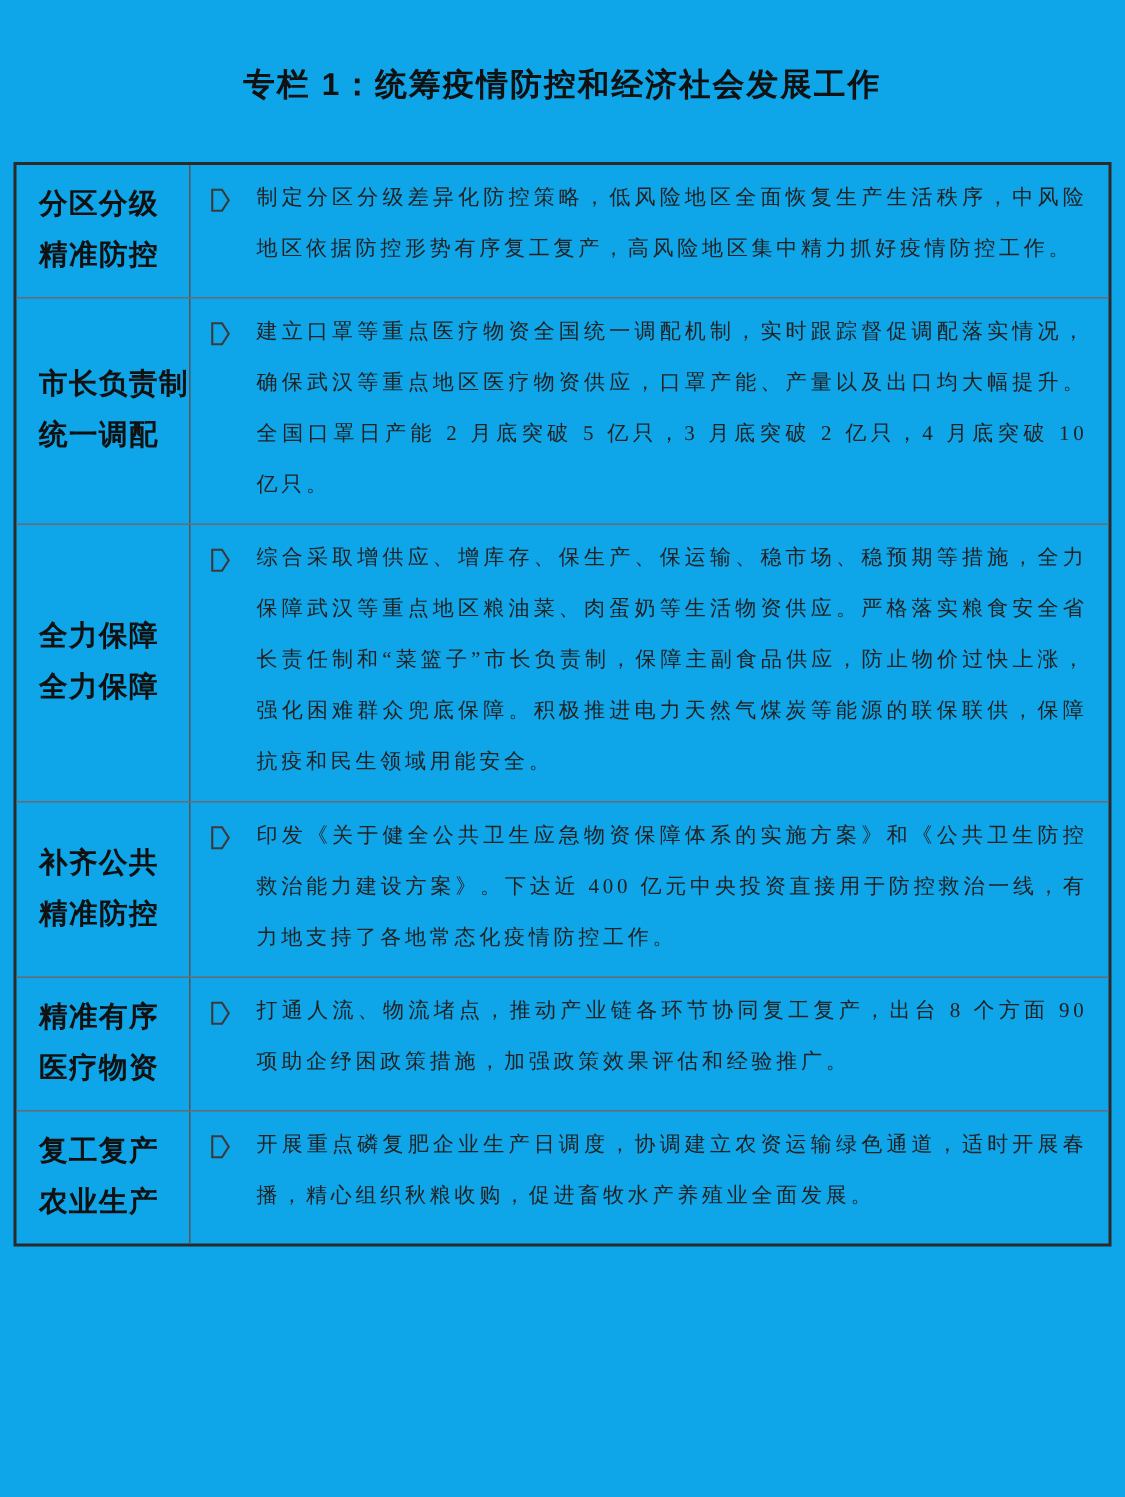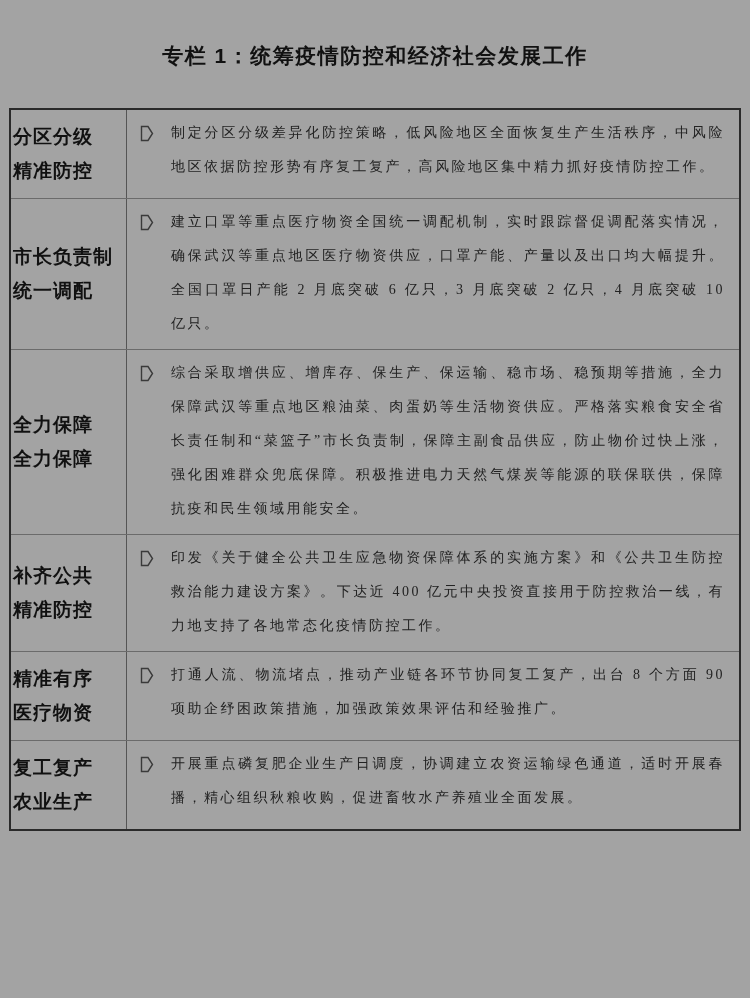--- a/index.html
+++ b/index.html
@@ -4,21 +4,21 @@
 <style>
   html, body {
     margin: 0;
     padding: 0;
     background: #ffffff;
     width: 750px;
   }
   .page {
     width: 750px;
     height: 998px;
-    background: #a3a3a3;
+    background: #0ea5e9;
     box-sizing: border-box;
     padding-top: 42px;
     font-family: "Liberation Sans", sans-serif;
     color: #1c1c1c;
     overflow: hidden;
   }
   .doc-title {
     text-align: center;
     font-size: 21px;
     font-weight: bold;
@@ -41,21 +41,21 @@
   }
   .label-cell {
     flex: 0 0 116px;
     width: 116px;
     box-sizing: border-box;
     border-right: 1.5px solid #555555;
     display: flex;
     flex-direction: column;
     justify-content: center;
     align-items: flex-start;
-    padding: 10px 0 10px 2px;
+    padding: 10px 0 10px 15px;
   }
   .label-line {
     font-size: 19px;
     font-weight: bold;
     line-height: 34px;
     letter-spacing: 1px;
     color: #111111;
     white-space: nowrap;
   }
   .content-cell {
@@ -110,21 +110,21 @@
       <div class="label-cell">
         <span class="label-line">市长负责制</span>
         <span class="label-line">统一调配</span>
       </div>
       <div class="content-cell">
         <span class="bullet-icon">
           <svg width="14" height="17" viewBox="0 0 14 17">
               <polygon points="1.5,1.5 8,1.5 12.5,8.5 8,15.5 1.5,15.5" fill="none" stroke="#3a3a3a" stroke-width="1.4"></polygon>
             </svg>
         </span>
-        <span class="content-text">建立口罩等重点医疗物资全国统一调配机制，实时跟踪督促调配落实情况，确保武汉等重点地区医疗物资供应，口罩产能、产量以及出口均大幅提升。全国口罩日产能 2 月底突破 6 亿只，3 月底突破 2 亿只，4 月底突破 10 亿只。</span>
+        <span class="content-text">建立口罩等重点医疗物资全国统一调配机制，实时跟踪督促调配落实情况，确保武汉等重点地区医疗物资供应，口罩产能、产量以及出口均大幅提升。全国口罩日产能 2 月底突破 5 亿只，3 月底突破 2 亿只，4 月底突破 10 亿只。</span>
       </div>
     </div>
 
     <div class="panel-row">
       <div class="label-cell">
         <span class="label-line">全力保障</span>
         <span class="label-line">全力保障</span>
       </div>
       <div class="content-cell">
         <span class="bullet-icon">

